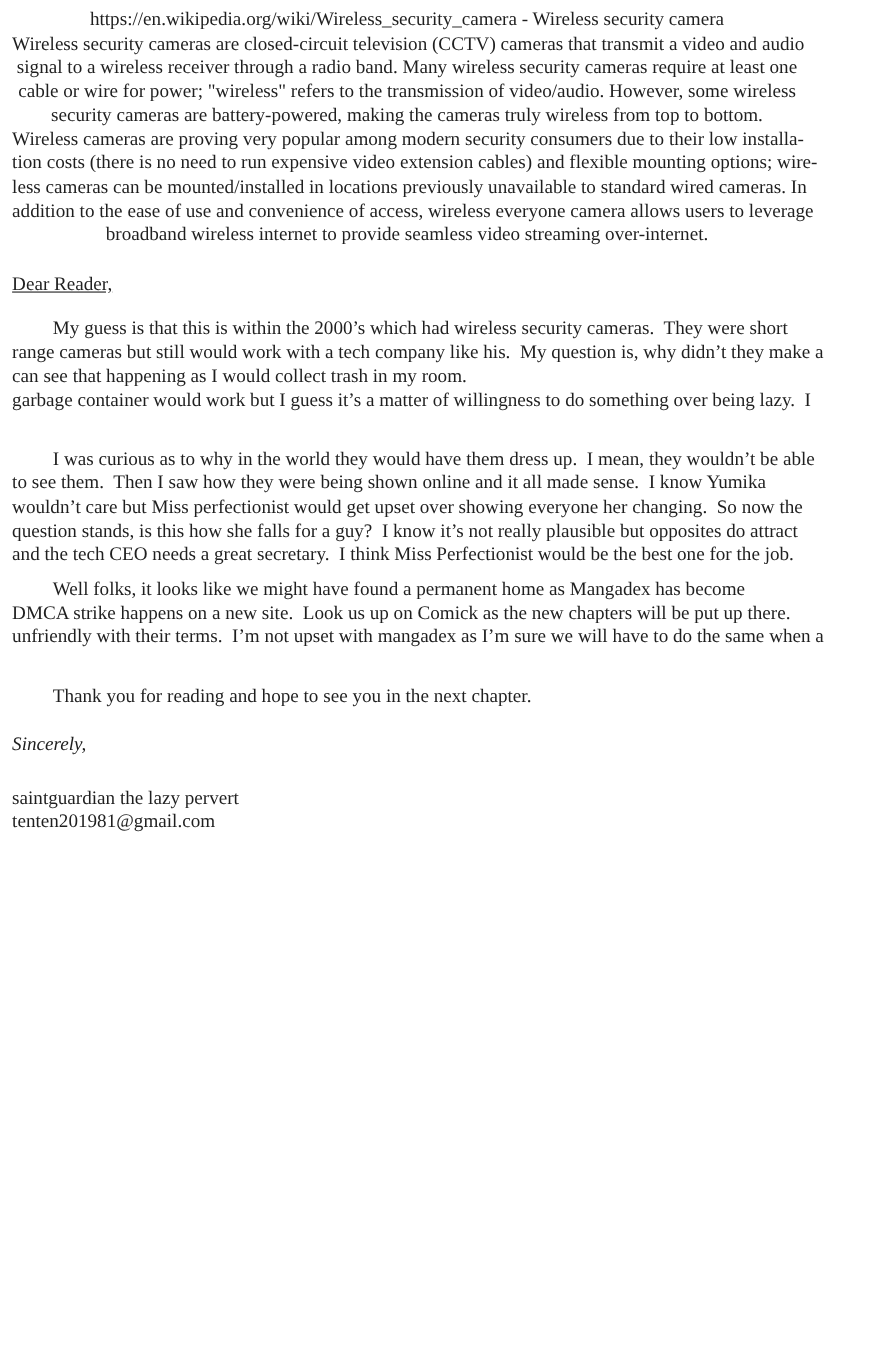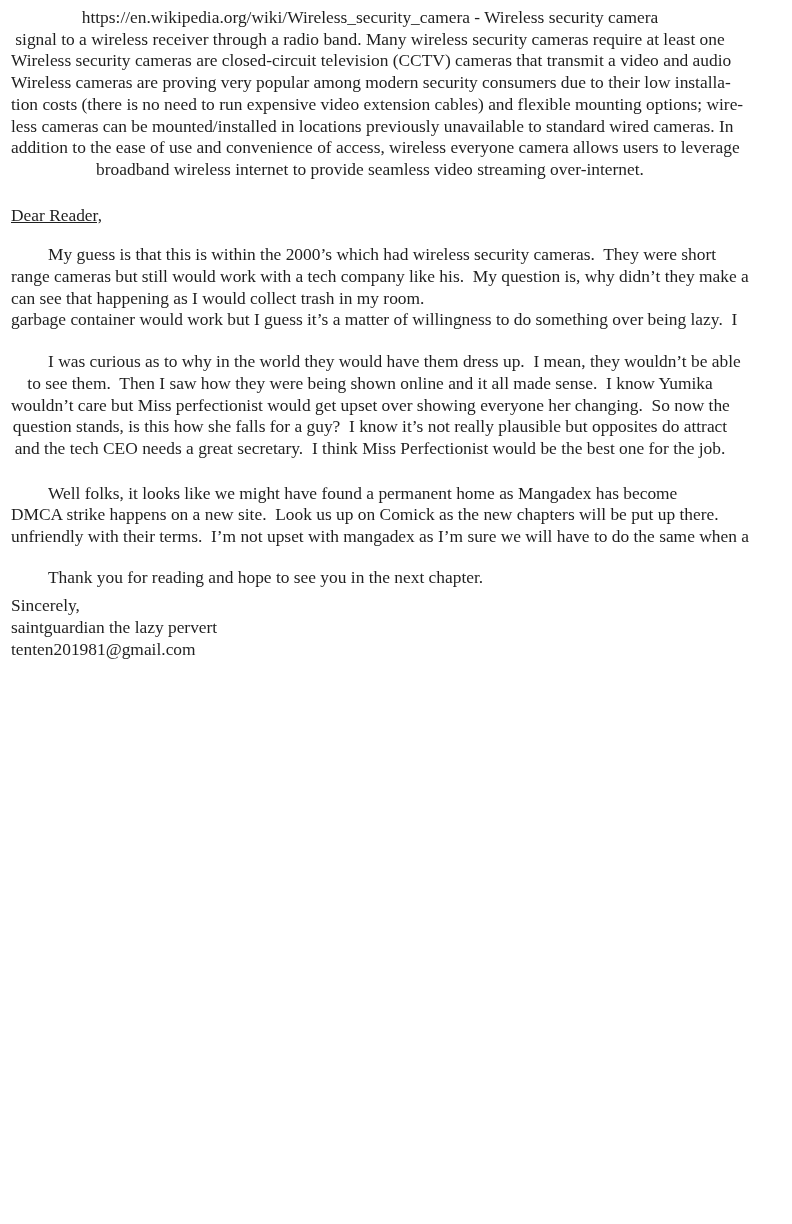--- a/index.html
+++ b/index.html
@@ -17,35 +17,37 @@
     box-sizing: border-box;
     padding: 7px 11px 0 11px;
     font-size: 17.4px;
     line-height: 21.7px;
   }
   .line { white-space: pre; }
   .header-excerpt { text-align: center; }
   .para .line:first-child { text-indent: 37px; }
   .salutation { margin-top: 24px; text-decoration: underline; }
   .p1 { margin-top: 18px; }
-  .p2 { margin-top: 20px; text-align: center; }
-  .p3 { margin-top: 23px; }
-  .p4 { margin-top: 19px; }
-  .closing { margin-top: 7px; }
-  .signature { }
+  .p2 { margin-top: 32px; }
+  .p3 { margin-top: 10px; }
+  .p4 { margin-top: 32px; }
+  .closing { margin-top: 22px; font-style: italic; }
+  .signature { margin-top: 27px; }
 </style>
 </head>
 <body>
 
 <div class="page">
 
   <div class="header-excerpt">
       <div class="line">https://en.wikipedia.org/wiki/Wireless_security_camera - Wireless security camera</div>
+      <div class="line">Wireless security cameras are closed-circuit television (CCTV) cameras that transmit a video and audio</div>
       <div class="line">signal to a wireless receiver through a radio band. Many wireless security cameras require at least one</div>
-      <div class="line">Wireless security cameras are closed-circuit television (CCTV) cameras that transmit a video and audio</div>
+      <div class="line">cable or wire for power; "wireless" refers to the transmission of video/audio. However, some wireless</div>
+      <div class="line">security cameras are battery-powered, making the cameras truly wireless from top to bottom.</div>
       <div class="line">Wireless cameras are proving very popular among modern security consumers due to their low installa-</div>
       <div class="line">tion costs (there is no need to run expensive video extension cables) and flexible mounting options; wire-</div>
       <div class="line">less cameras can be mounted/installed in locations previously unavailable to standard wired cameras. In</div>
       <div class="line">addition to the ease of use and convenience of access, wireless everyone camera allows users to leverage</div>
       <div class="line">broadband wireless internet to provide seamless video streaming over-internet.</div>
     </div>
 
   <div class="salutation line">Dear Reader,</div>
 
   <div class="para p1">

